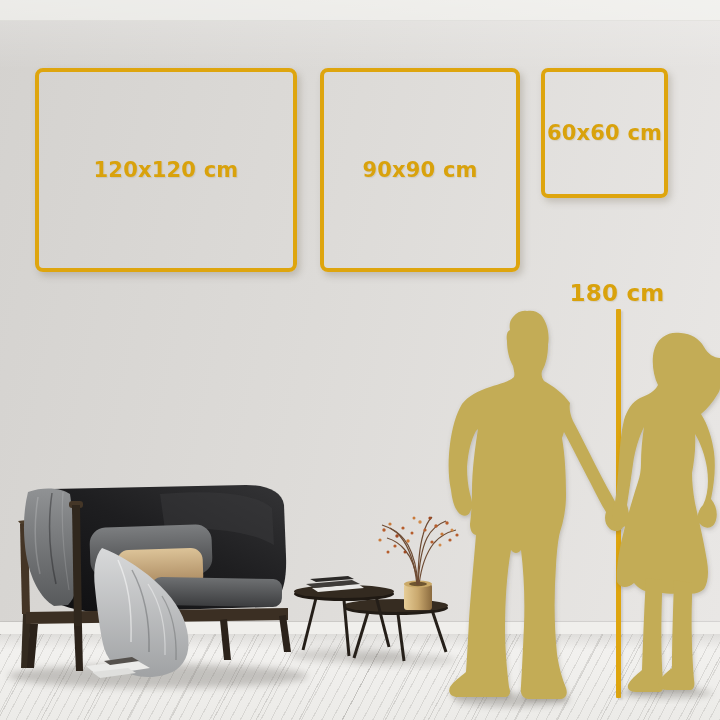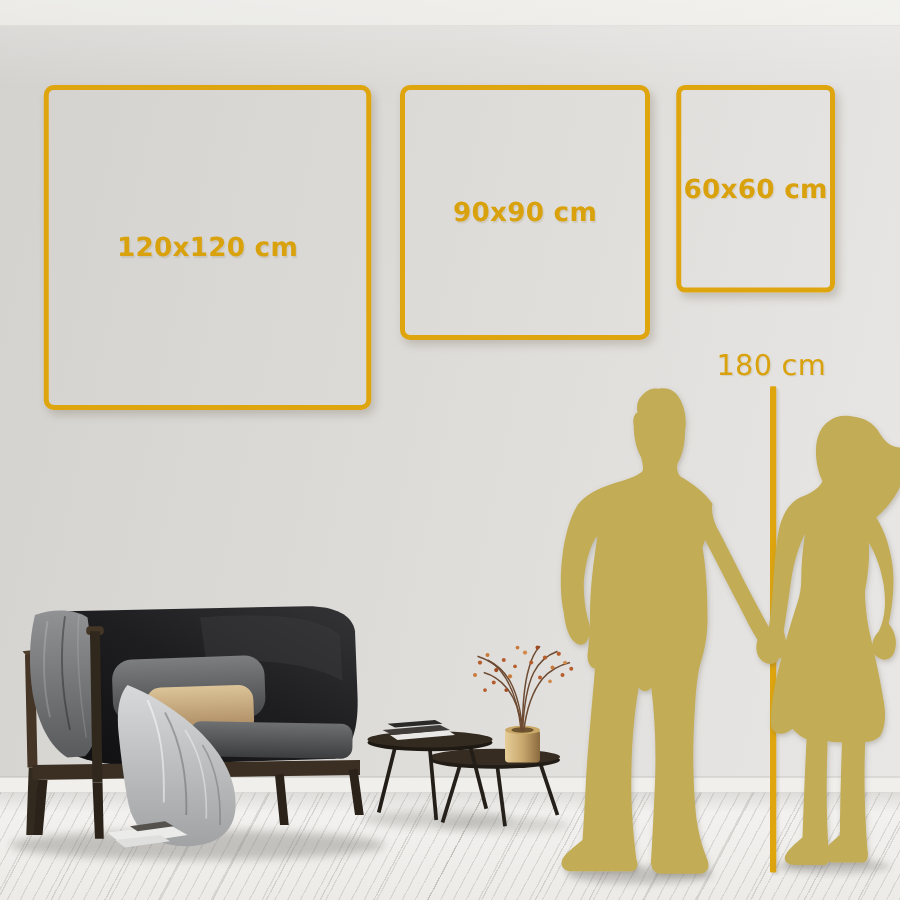--- a/index.html
+++ b/index.html
@@ -38,31 +38,31 @@
       repeating-linear-gradient(118deg, rgba(176,174,170,.34) 0 1px, rgba(0,0,0,0) 1px 9px),
       linear-gradient(180deg,#F3F2F0,#ECEBE8);
   }
   
   .frame{
     position:absolute;box-sizing:border-box;
     border:4px solid var(--gold);border-radius:8px;
     box-shadow:3px 4px 7px rgba(110,100,80,.28);
     display:flex;align-items:center;justify-content:center;
   }
-  .frame-120{left:35px;top:68px;width:262px;height:260px;}
+  .frame-120{left:35px;top:68px;width:262px;height:204px;}
   .frame-90 {left:320px;top:68px;width:200px;height:204px;}
-  .frame-60 {left:541px;top:68px;width:127px;height:166px;border-radius:7px;}
+  .frame-60 {left:541px;top:68px;width:127px;height:130px;border-radius:7px;}
   .frame .size-label{
     color:var(--label-gold);font-weight:700;font-size:21px;letter-spacing:.2px;
     text-shadow:1px 1px 1px rgba(120,100,40,.15);
   }
   
   .ruler-label{
     position:absolute;left:556px;top:280px;width:122px;text-align:center;
-    color:var(--label-gold);font-weight:400;font-size:23px;letter-spacing:.2px;
+    color:var(--label-gold);font-weight:700;font-size:23px;letter-spacing:.2px;
     text-shadow:1px 1px 1px rgba(120,100,40,.15);
   }
   .ruler-line{
     position:absolute;left:616px;top:309px;width:5px;height:389px;
     background:var(--gold);border-radius:1px;
     box-shadow:2px 2px 2px rgba(0,0,0,.10);
   }
   
   .layer{position:absolute;left:0;top:0;width:720px;height:720px;pointer-events:none;}
 </style>

